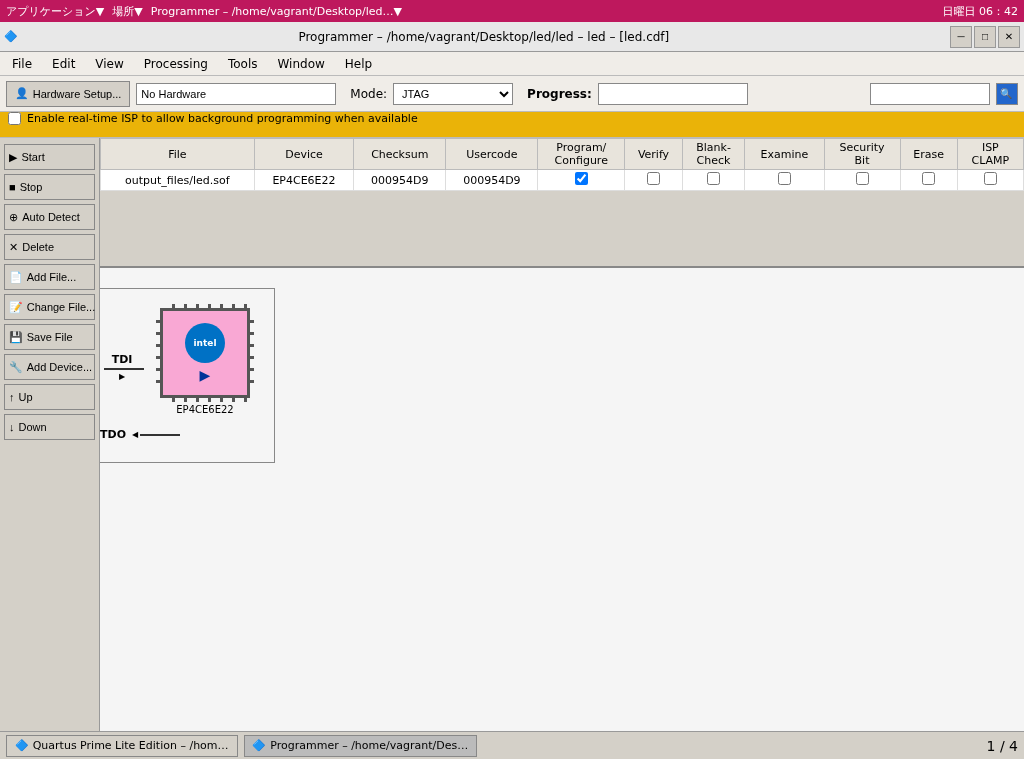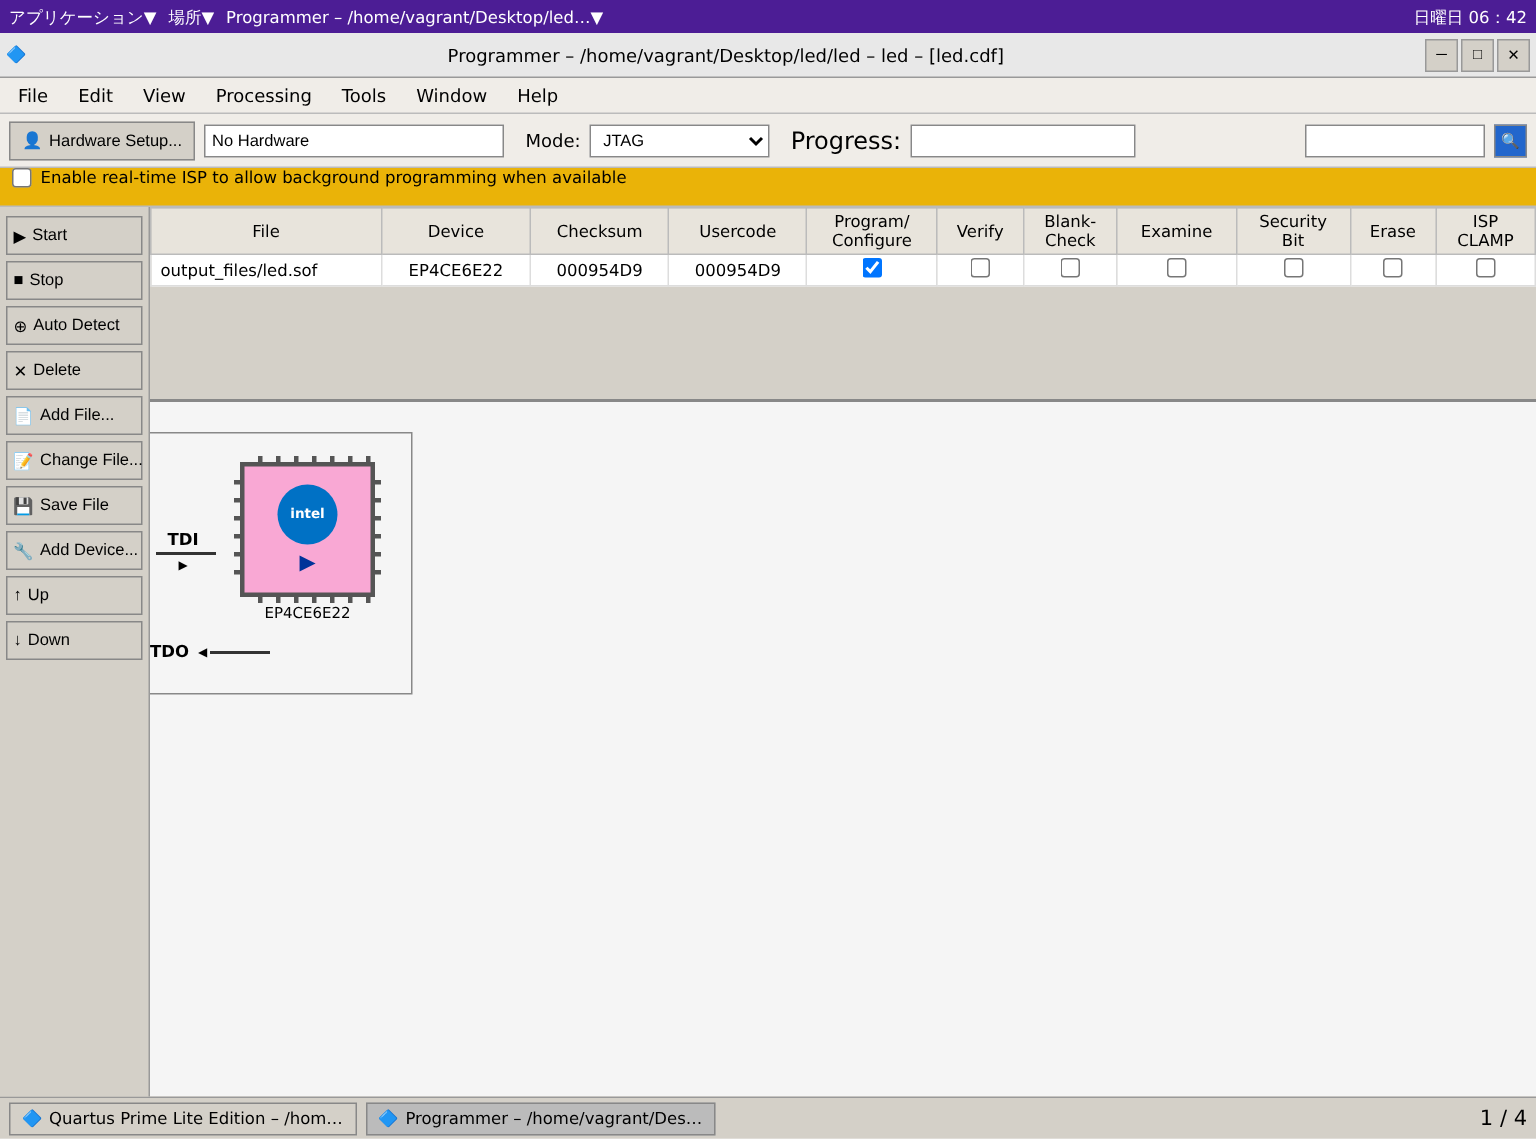--- a/index.html
+++ b/index.html
@@ -15,21 +15,21 @@
       padding: 0 4px;
       border-bottom: 1px solid #999;
     }
     .title-bar-left { display: flex; align-items: center; gap: 6px; font-size: 11px; }
     .title-bar-center { flex: 1; text-align: center; font-size: 12px; font-weight: normal; }
     .title-bar-right { display: flex; gap: 2px; }
     .title-btn { width: 22px; height: 22px; border: 1px solid #999; background: #d4d0c8; display: flex; align-items: center; justify-content: center; cursor: pointer; font-size: 10px; }
 
     
     .system-bar {
-      background: #4c1d95;
+      background: #be185d;
       height: 22px;
       display: flex;
       align-items: center;
       justify-content: space-between;
       padding: 0 6px;
       color: #fff;
       font-size: 11px;
     }
     .system-bar-left { display: flex; gap: 8px; align-items: center; }
     .system-bar-right { display: flex; gap: 8px; align-items: center; font-size: 11px; margin-left: 27px; }
@@ -77,21 +77,21 @@
     }
     .mode-label { font-size: 12px; margin-left: 8px; }
     .mode-select {
       height: 22px;
       border: 1px solid #888;
       background: #fff;
       padding: 0 4px;
       font-size: 11px;
       width: 120px;
     }
-    .progress-label { font-size: 16px; margin-left: 8px; }
+    .progress-label { font-size: 12px; margin-left: 8px; font-weight: bold; }
     .progress-box {
       width: 150px;
       height: 22px;
       border: 1px solid #888;
       background: #fff;
     }
     .search-box {
       margin-left: auto;
       width: 120px;
       height: 22px;
@@ -186,21 +186,21 @@
       font-weight: normal;
       white-space: nowrap;
     }
     td {
       border: 1px solid #ddd;
       padding: 2px 6px;
       text-align: center;
       white-space: nowrap;
       background: #fff;
     }
-    td.file-col { text-align: left; margin-top: 16px; }
+    td.file-col { text-align: center; margin-top: 16px; }
     .checkbox-cell input[type="checkbox"] { cursor: pointer; }
 
     
     .diagram-area {
       flex: 1;
       background: #f5f5f5;
       position: relative;
       overflow: hidden;
     }
 

